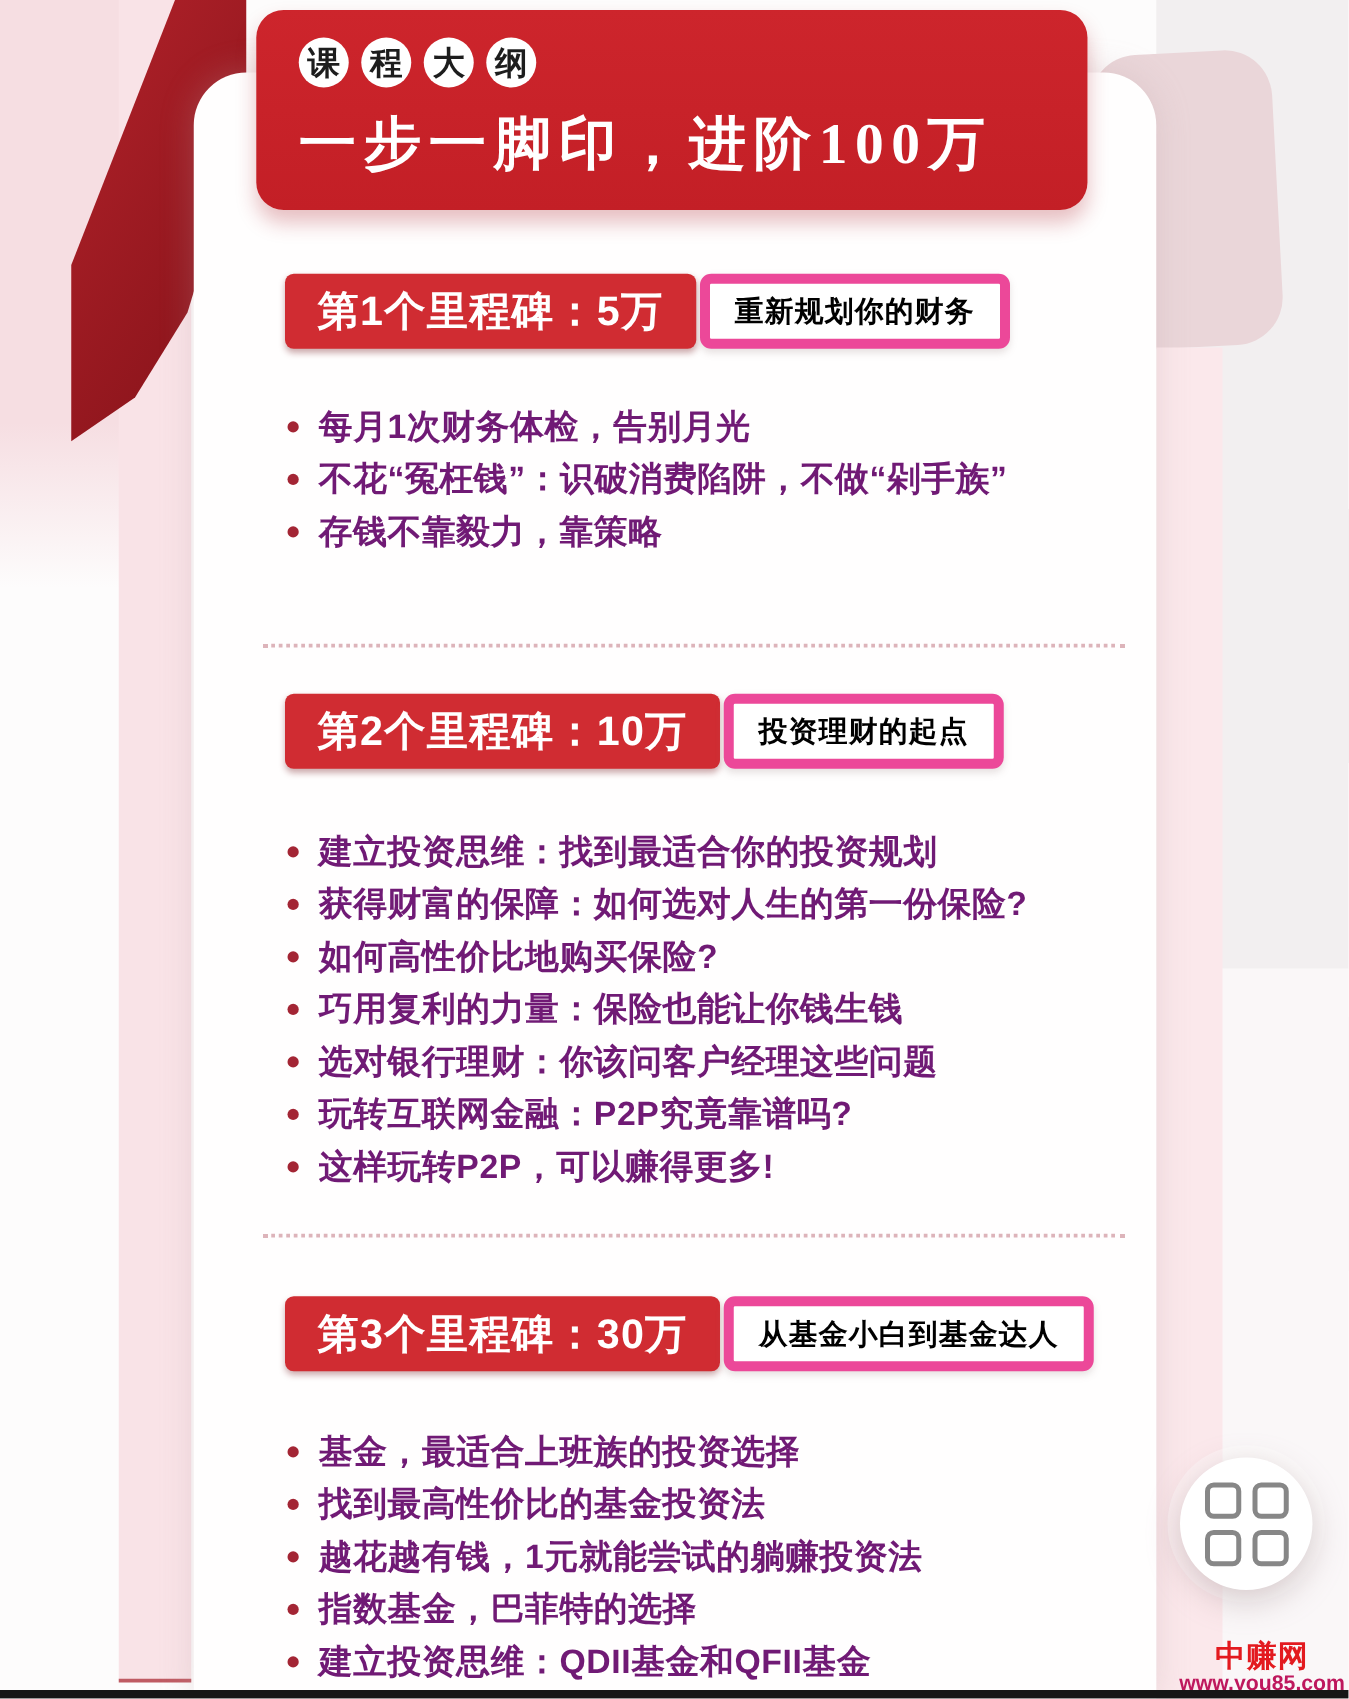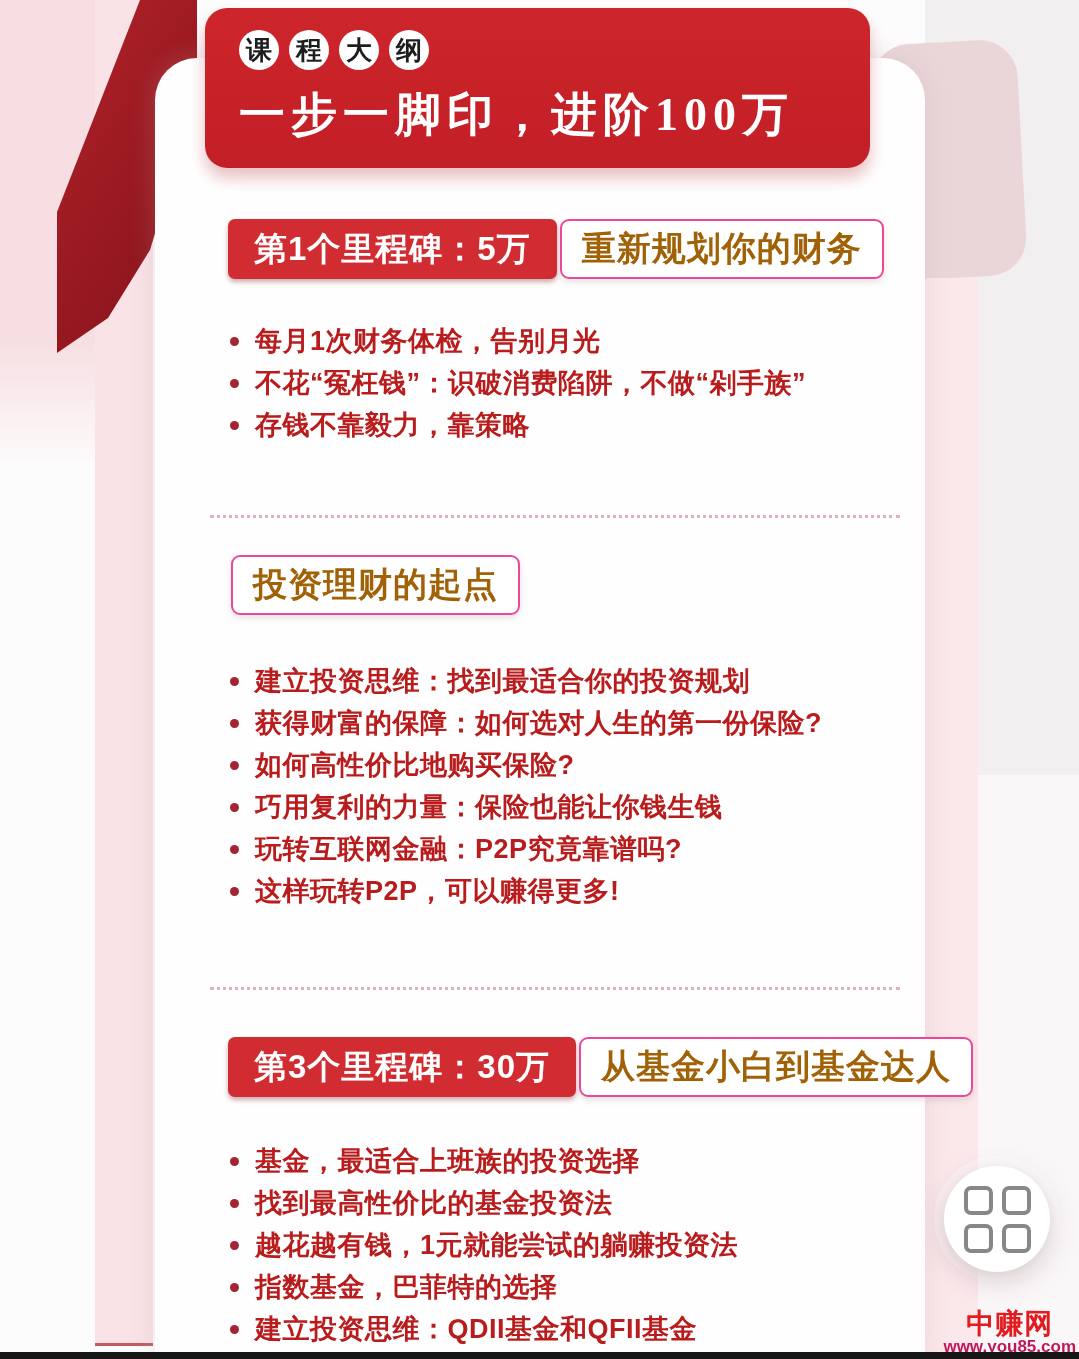--- a/index.html
+++ b/index.html
@@ -46,47 +46,47 @@
   .m-row{position:absolute;left:228px;height:60px;display:flex;align-items:stretch;}
   .m-row.r1{top:219px;border-radius:28px;}
   .m-row.r2{top:555px;}
   .m-row.r3{top:1037px;text-align:center;}
   .m-label{
     background:#d02c32;color:#fff;font-size:33px;font-weight:bold;
     display:flex;align-items:center;padding:0 26px;border-radius:7px;
     box-shadow:0 3px 5px rgba(110,15,20,.35);white-space:nowrap;letter-spacing:1px;
   }
   .m-tag{
-    margin-left:3px;background:#ffffff;border:2px solid #ec4899;border-radius:9px;
-    color:#a16207;font-size:34px;font-weight:bold;display:flex;align-items:center;
+    margin-left:3px;background:#ffffff;border:8px solid #ec4899;border-radius:9px;
+    color:#000000;font-size:23px;font-weight:bold;display:flex;align-items:center;
     padding:0 20px;box-shadow:0 3px 6px rgba(160,140,140,.25);white-space:nowrap;letter-spacing:1px;
   }
   
   .bullet-list{position:absolute;left:230px;margin:0;padding:0;list-style:none;width:680px;}
   .bullet-list.l1{top:320px;}
   .bullet-list.l2{top:660px;text-align:center;}
   .bullet-list.l3{top:1140px;}
   .bullet-item{display:flex;align-items:center;line-height:42px;height:42px;}
   .dot{flex:0 0 9px;width:9px;height:9px;border-radius:50%;background:#a32534;margin-right:16px;}
-  .bullet-text{font-size:27px;color:#b91c1c;font-weight:600;white-space:nowrap;letter-spacing:.5px;}
+  .bullet-text{font-size:27px;color:#701a75;font-weight:600;white-space:nowrap;letter-spacing:.5px;}
   
   .dotted-divider{position:absolute;left:210px;width:690px;height:0;border-top:3px dotted #ddb4ba;}
   .dotted-divider.d1{top:515px;}
   .dotted-divider.d2{top:987px;}
   
   .grid-circle{
     position:absolute;left:944px;top:1166px;width:106px;height:106px;border-radius:50%;
     background:#ffffff;box-shadow:0 8px 26px rgba(165,140,145,.45),0 0 0 10px rgba(255,255,255,.35);
     display:flex;align-items:center;justify-content:center;cursor:pointer;
   }
   .grid-glyph{display:grid;grid-template-columns:29px 29px;grid-template-rows:29px 29px;gap:9px;}
   .grid-glyph span{box-sizing:border-box;border:4px solid #878787;border-radius:7px;background:#fff;}
   
   .watermark{position:absolute;right:3px;bottom:3px;text-align:center;line-height:1.05;}
-  .wm-name{font-size:28px;font-weight:bold;color:#e31a1f;letter-spacing:1px;}
+  .wm-name{font-size:24px;font-weight:bold;color:#e31a1f;letter-spacing:1px;}
   .wm-url{font-size:17px;font-weight:bold;color:#be185d;}
   
   .bottom-bar{position:absolute;left:0;bottom:0;width:1079px;height:7px;background:#161616;}
 </style>
 </head>
 <body>
 
 <div class="page">
 
   <div class="bg-right-top"></div>
@@ -134,38 +134,43 @@
       </li>
       <li class="bullet-item">
         <span class="dot"></span>
         <span class="bullet-text">存钱不靠毅力，靠策略</span>
       </li>
     </ul>
 
   <div class="dotted-divider d1"></div>
 
   <div class="m-row r2">
+    <div class="m-label">第2个里程碑：10万</div>
     <div class="m-tag">投资理财的起点</div>
   </div>
   <ul class="bullet-list l2">
       <li class="bullet-item">
         <span class="dot"></span>
         <span class="bullet-text">建立投资思维：找到最适合你的投资规划</span>
       </li>
       <li class="bullet-item">
         <span class="dot"></span>
         <span class="bullet-text">获得财富的保障：如何选对人生的第一份保险?</span>
       </li>
       <li class="bullet-item">
         <span class="dot"></span>
         <span class="bullet-text">如何高性价比地购买保险?</span>
       </li>
       <li class="bullet-item">
         <span class="dot"></span>
         <span class="bullet-text">巧用复利的力量：保险也能让你钱生钱</span>
+      </li>
+      <li class="bullet-item">
+        <span class="dot"></span>
+        <span class="bullet-text">选对银行理财：你该问客户经理这些问题</span>
       </li>
       <li class="bullet-item">
         <span class="dot"></span>
         <span class="bullet-text">玩转互联网金融：P2P究竟靠谱吗?</span>
       </li>
       <li class="bullet-item">
         <span class="dot"></span>
         <span class="bullet-text">这样玩转P2P，可以赚得更多!</span>
       </li>
     </ul>

